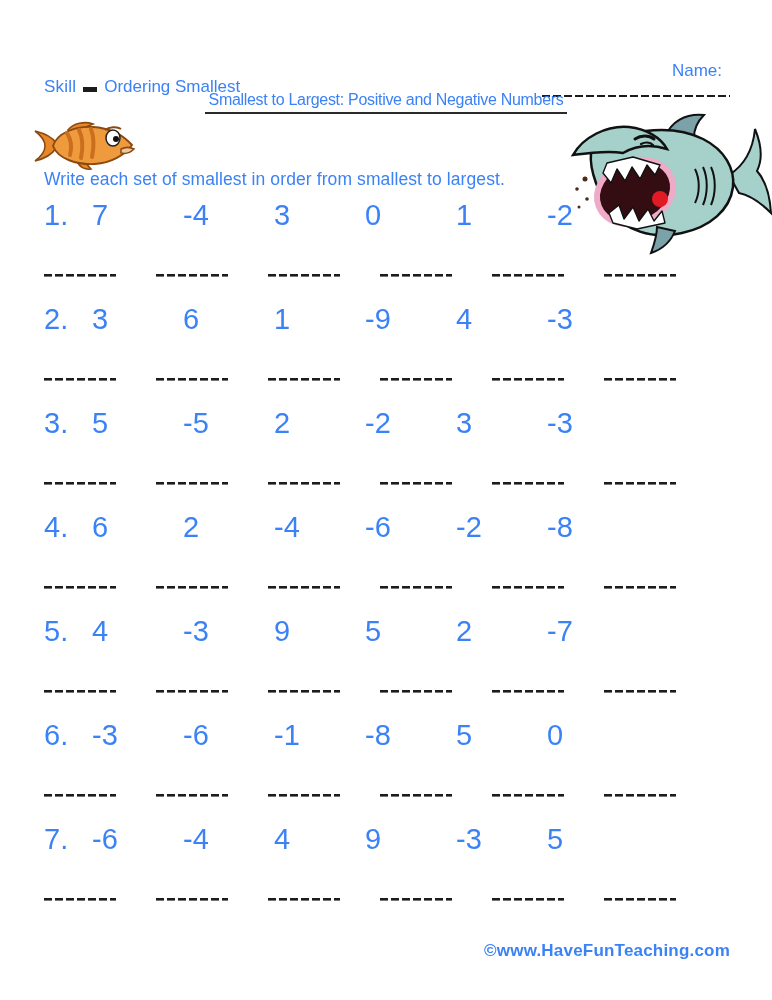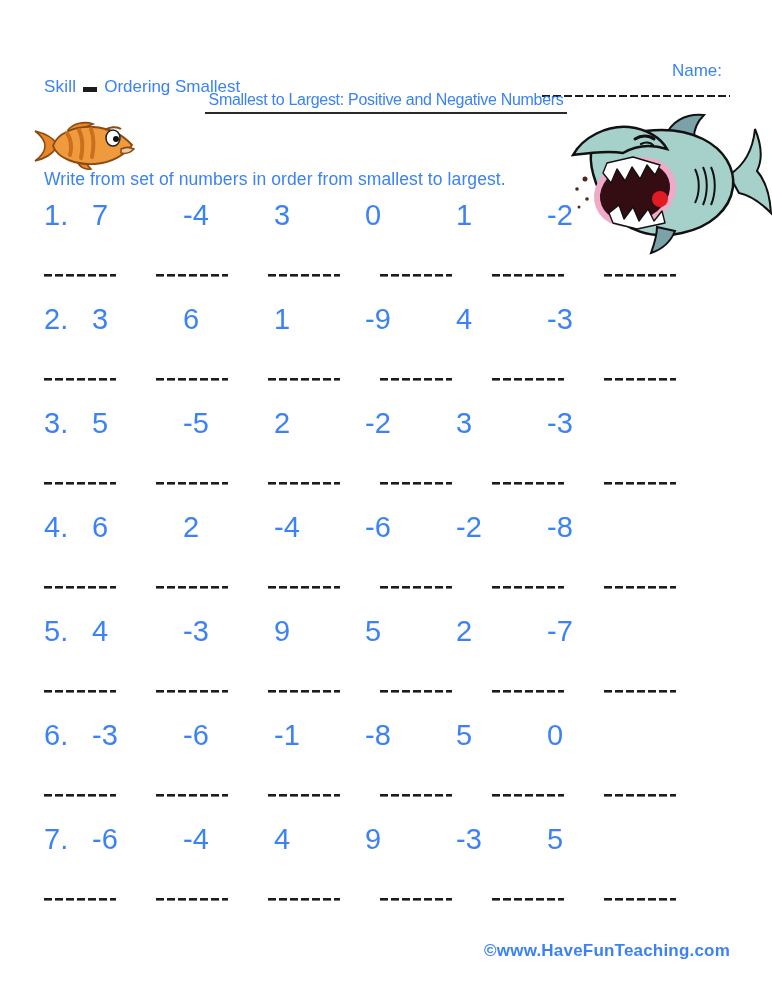--- a/index.html
+++ b/index.html
@@ -108,21 +108,21 @@
     <path d="M148,54 C153,65 153,80 148,92" stroke="#111111" stroke-width="2" fill="none"></path>
 
     <path d="M112,118 C108,128 100,136 88,140 C92,129 94,122 94,114 Z" fill="#7aa2a8" stroke="#111111" stroke-width="2"></path>
 
     <circle cx="22" cy="66" r="2.5" fill="#4a2a1a"></circle>
     <circle cx="14" cy="76" r="1.8" fill="#4a2a1a"></circle>
     <circle cx="24" cy="86" r="1.8" fill="#4a2a1a"></circle>
     <circle cx="16" cy="94" r="1.5" fill="#4a2a1a"></circle>
   </svg>
 
-  <div class="instruction">Write from set of numbers in order from smallest to largest.</div>
+  <div class="instruction">Write each set of smallest in order from smallest to largest.</div>
 
   <div class="problems">
 
     <div class="problem">
       <div class="nums">
         <span class="pnum">1.</span>
         <span class="val">7</span>
         <span class="val">-4</span>
         <span class="val">3</span>
         <span class="val">0</span>

